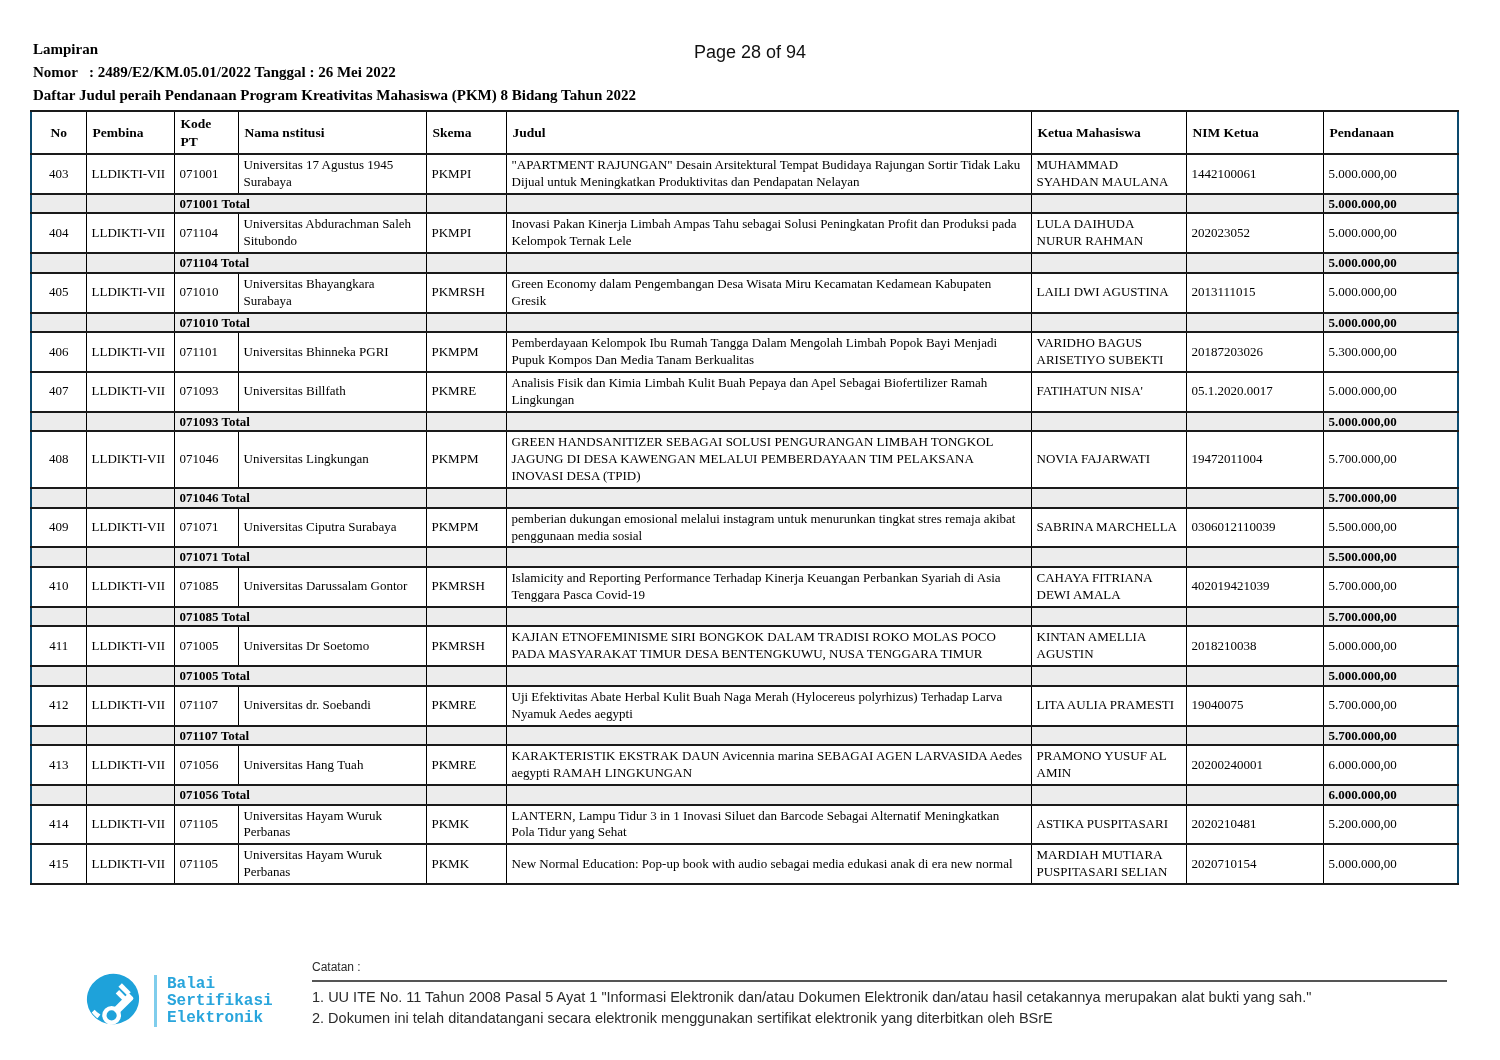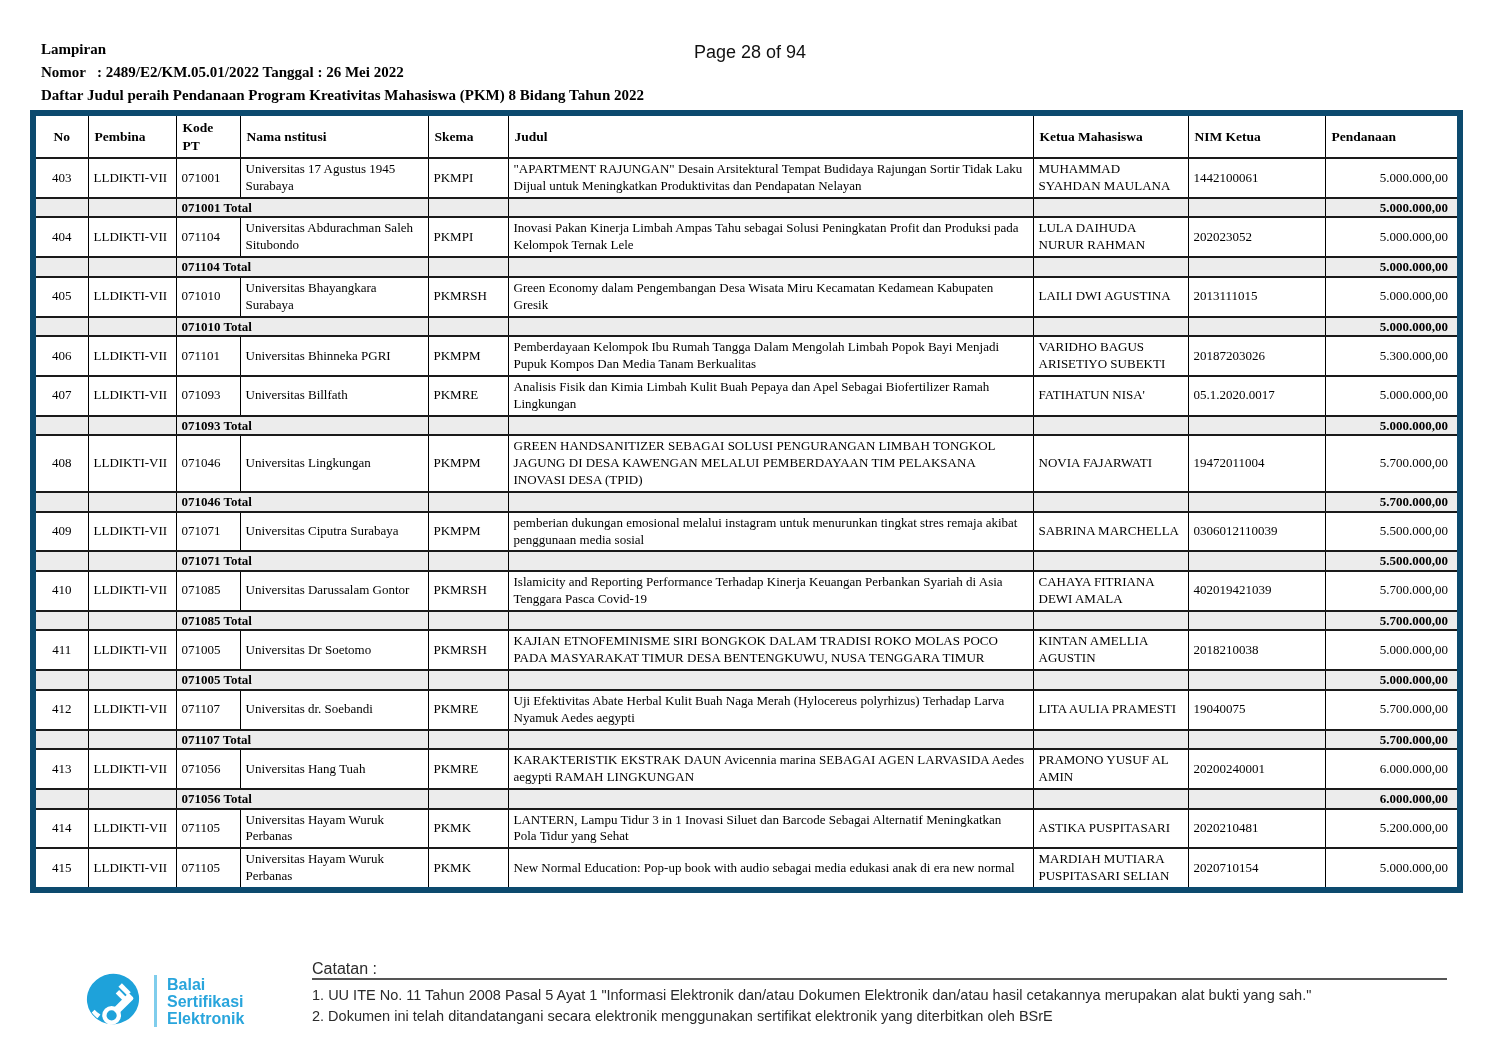--- a/index.html
+++ b/index.html
@@ -7,52 +7,52 @@
   body {
     width: 1500px; height: 1060px;
     background: #ffffff;
     font-family: "Liberation Serif", serif;
     color: #000;
     position: relative;
     overflow: hidden;
   }
 
   
-  .doc-header { position: absolute; left: 33px; top: 38px; margin-left: 8px; }
+  .doc-header { position: absolute; left: 33px; top: 38px; }
   .doc-header .line { font-weight: bold; font-size: 15px; line-height: 23px; white-space: pre; }
   .page-indicator {
     position: absolute; top: 42px; left: 50%; transform: translateX(-50%);
     font-family: "Liberation Sans", sans-serif; font-size: 18px; color: #111;
   }
 
   
   table.pkm {
     position: absolute; left: 30px; top: 110px; width: 1427px;
     border-collapse: collapse; table-layout: fixed;
-    font-size: 13px; border: 6px solid #0c4a6e;
+    font-size: 13px; border: 2px solid #0c4a6e;
   }
   table.pkm th, table.pkm td {
     border-left: 1px solid #000; border-right: 1px solid #000;
     border-top: 2px solid #1a1a1a; border-bottom: 2px solid #1a1a1a;
     padding: 2px 5px; vertical-align: middle; line-height: 1.3;
     overflow: hidden; word-wrap: break-word;
   }
   table.pkm th { text-align: left; font-weight: bold; font-size: 13.5px; padding: 3px 6px; background: #fff; }
   table.pkm th:first-child { text-align: center; }
   tr.total td { background: #ececec; font-weight: bold; height: 17px; padding: 1px 5px; line-height: 1.2; }
   .ta-c { text-align: center; }
-  .ta-r { text-align: right; padding-right: 9px !important; }
+  .ta-r { text-align: left; padding-right: 9px !important; }
 
   
   .footer { position: absolute; left: 0; top: 952px; width: 1500px; height: 108px; }
   .bsre-logo { position: absolute; left: 84px; top: 18px; display: flex; align-items: center; }
   .bsre-logo .divider { width: 3px; height: 52px; background: #7fcdec; margin: 0 10px 0 12px; }
-  .bsre-logo .logo-text { font-family: Liberation Sans, sans-serif; font-weight: bold; font-size: 16px; line-height: 17px; color: #29a5dc; }
+  .bsre-logo .logo-text { font-family: Liberation Mono, monospace; font-weight: bold; font-size: 16px; line-height: 17px; color: #29a5dc; }
   .catatan { position: absolute; left: 312px; top: 8px; width: 1140px; font-family: "Liberation Sans", sans-serif; color: #2b2b2b; }
-  .catatan .label { font-size: 16px; }
+  .catatan .label { font-size: 12px; margin-bottom: 6px; }
   .catatan .rule { border-top: 2px solid #555; width: 1135px; margin-bottom: 5px; }
   .catatan .note { font-size: 14.5px; line-height: 21px; }
   .catatan .it { }
 </style>
 </head>
 <body>
 
 <div class="doc-header">
   <div class="line">Lampiran</div>
   <div class="line">Nomor   : 2489/E2/KM.05.01/2022 Tanggal : 26 Mei 2022</div>

